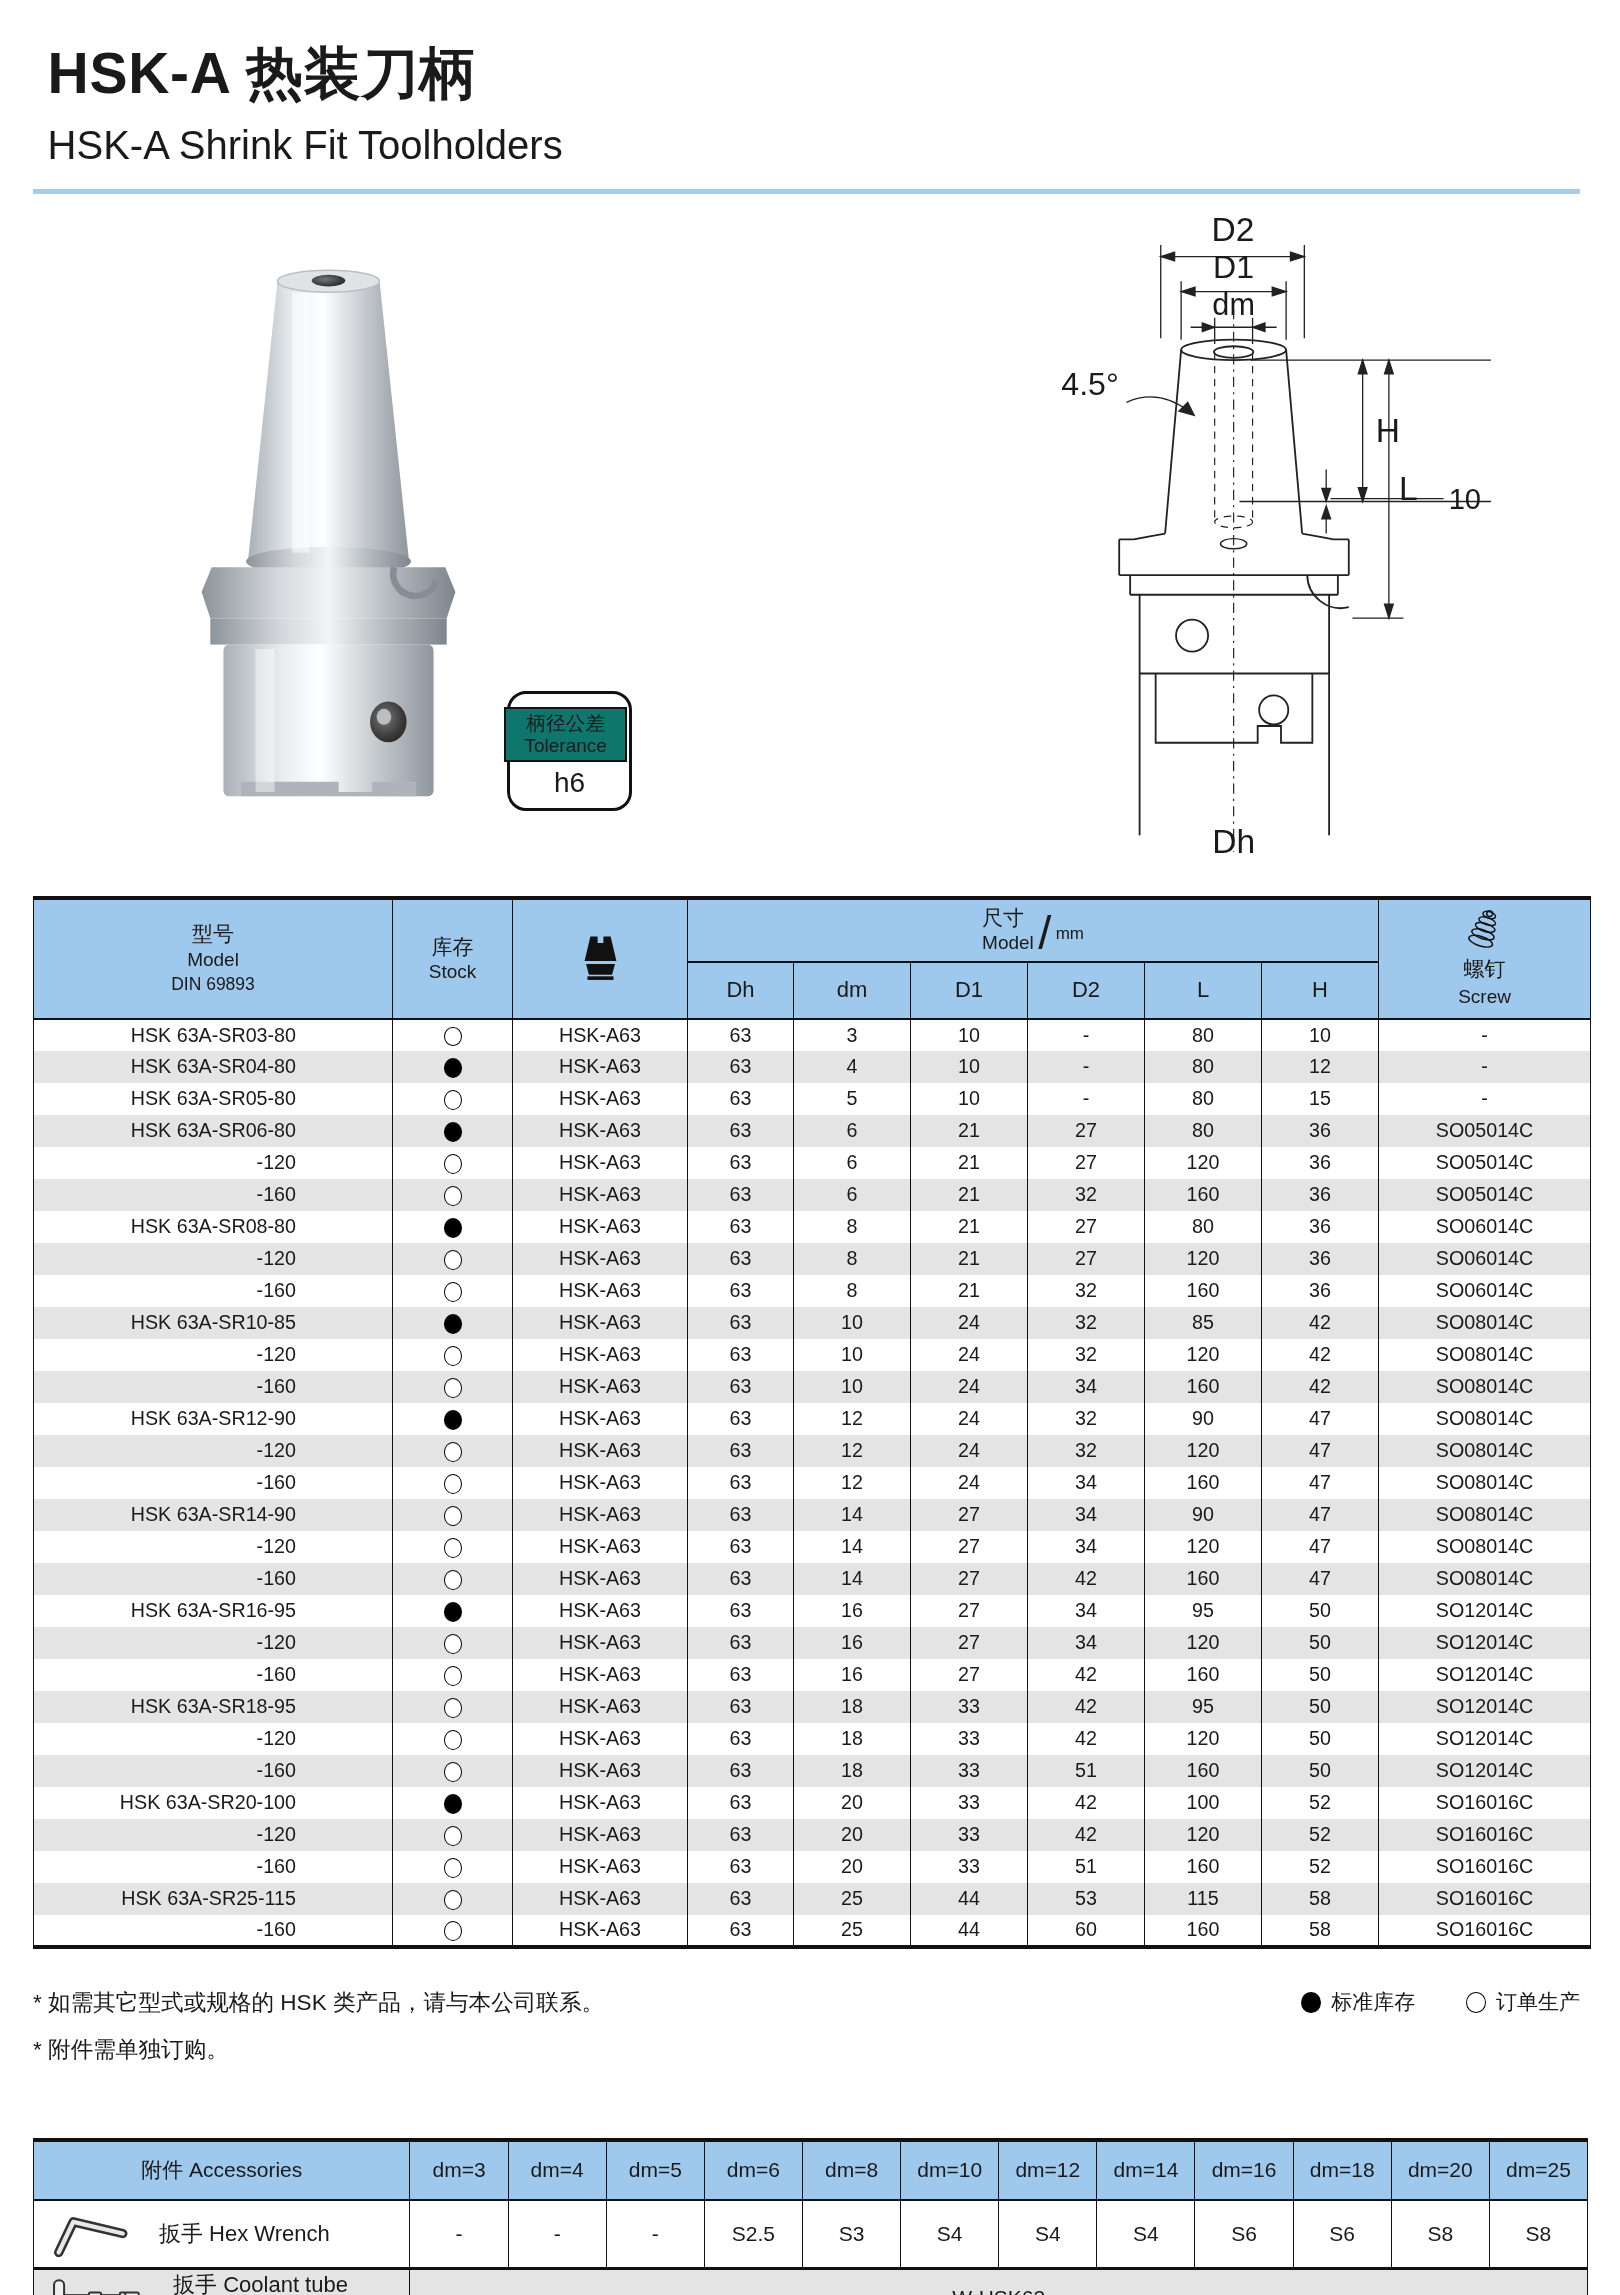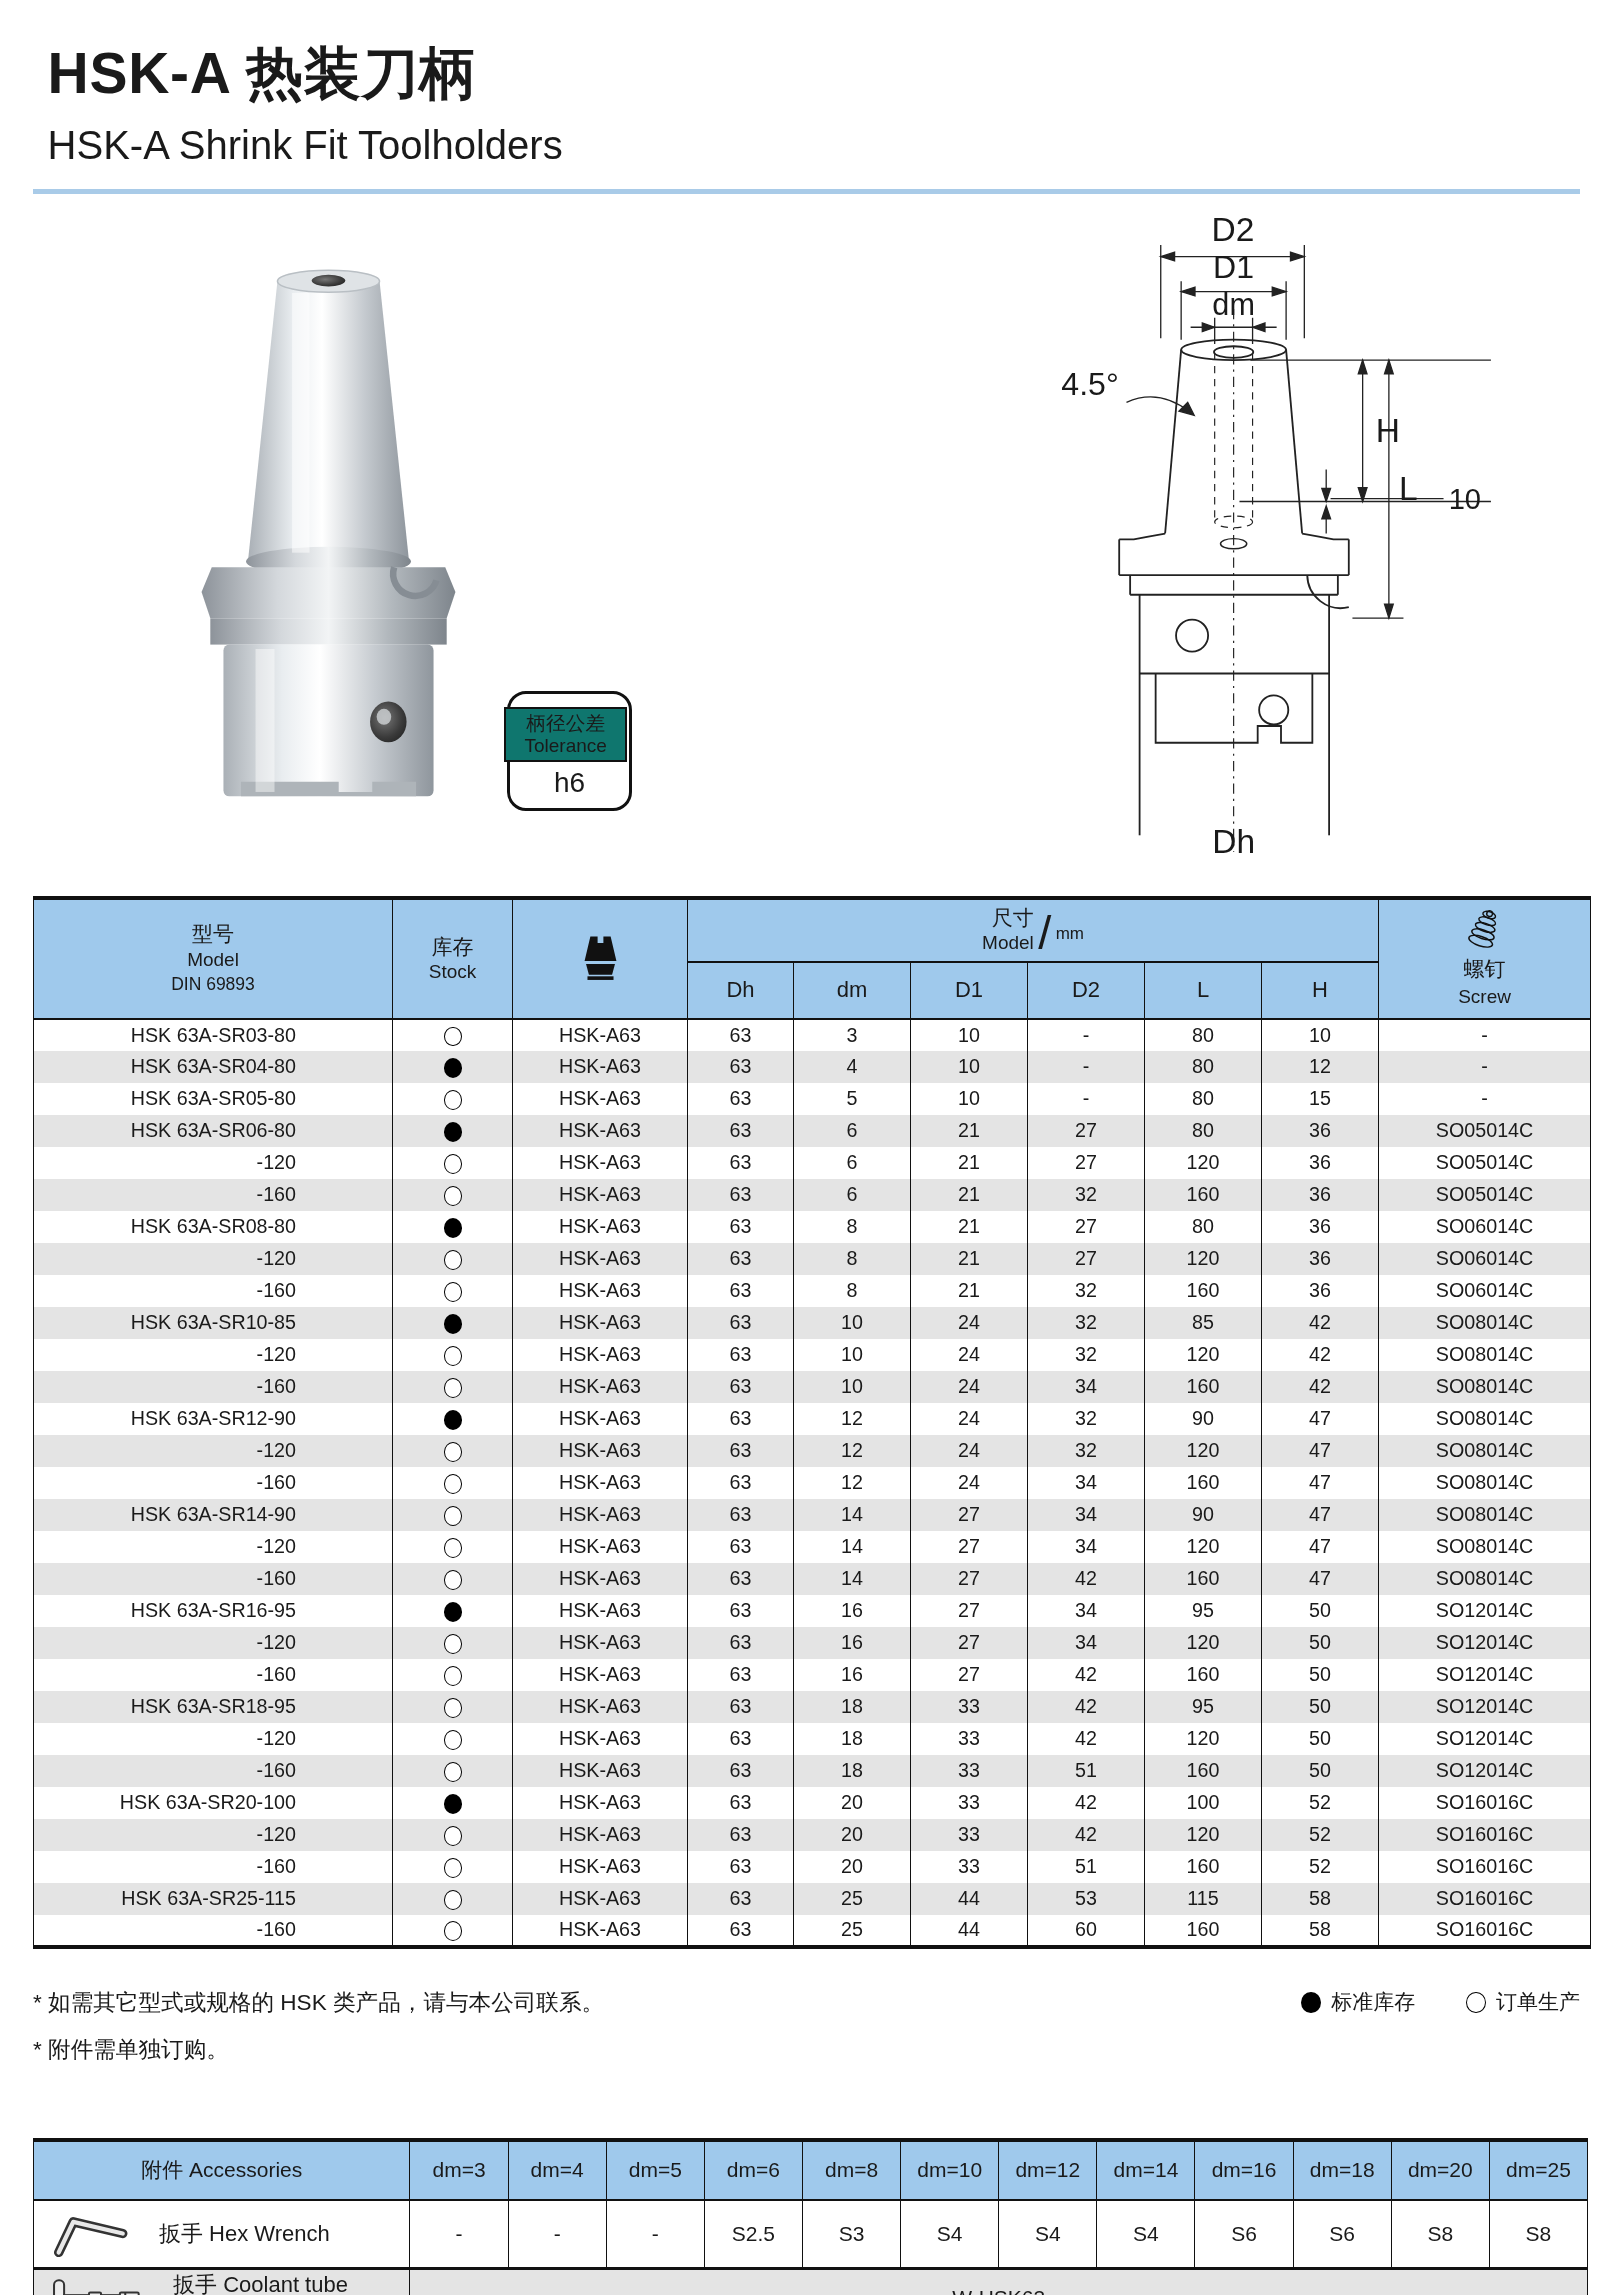--- a/index.html
+++ b/index.html
@@ -37,21 +37,21 @@
   .main-table th,.main-table td{border-left:1.5px solid #111;border-right:1.5px solid #111;text-align:center;vertical-align:middle;}
   .main-table thead th{background:var(--header-blue);font-weight:normal;}
   .main-table{border-top:4.4px solid #111;border-bottom:4.4px solid #111;}
   .main-table thead{border-bottom:2.9px solid #111;}
   .main-table .h-row1 th{height:64px;}
   .main-table .h-row2 th{height:57px;font-size:22px;border-top:2.2px solid #111;}
   .hdr-zh{font-size:21px;line-height:1.3;}
   .hdr-en{font-size:19px;line-height:1.3;}
   .hdr-std{font-size:17.5px;line-height:1.4;}
   .size-hdr{display:flex;align-items:center;justify-content:center;gap:4.4px;}
-  .size-stack{text-align:right;line-height:1.15;}
+  .size-stack{text-align:left;line-height:1.15;}
   .size-slash{font-size:47px;font-weight:200;transform:translateY(1.5px);}
   .size-mm{font-size:17px;transform:translateY(4.4px);text-align:right;}
   .screw-hdr{display:flex;flex-direction:column;align-items:center;justify-content:center;gap:2.9px;}
   .main-table tbody td{height:32px;font-size:19.7px;}
   .main-table tbody tr.alt td{background:var(--row-gray);}
   .model-cell{text-align:right !important;padding-right:96px;}
   .dot{display:inline-block;width:18px;height:19.7px;border-radius:50%;vertical-align:middle;}
   .dot.filled{background:#000;}
   .dot.open{border:1.8px solid #000;background:#fff;}
 

